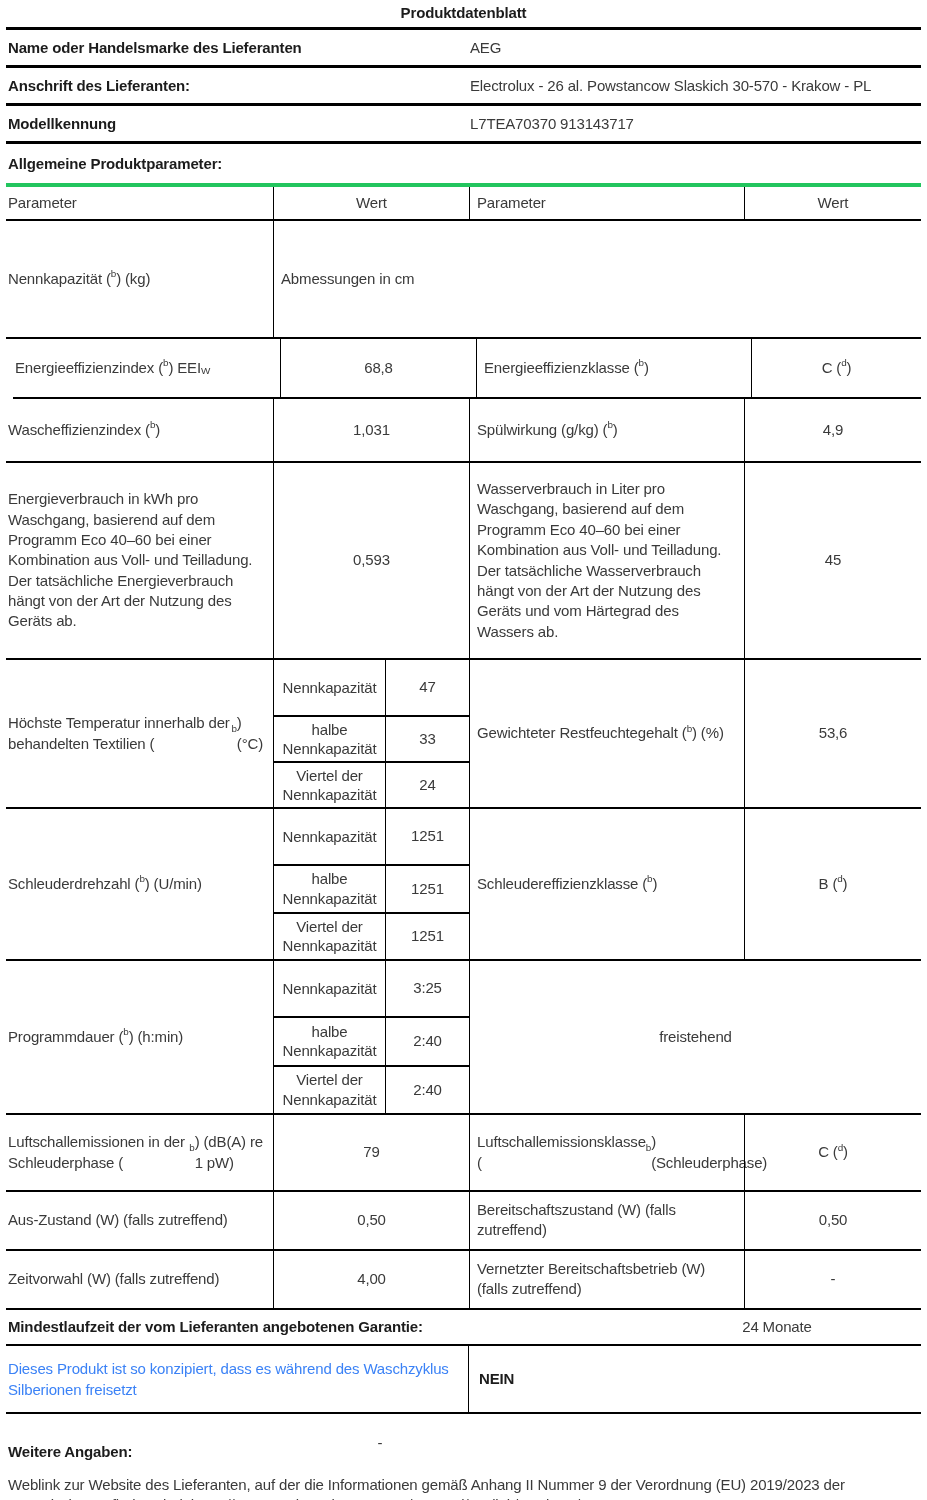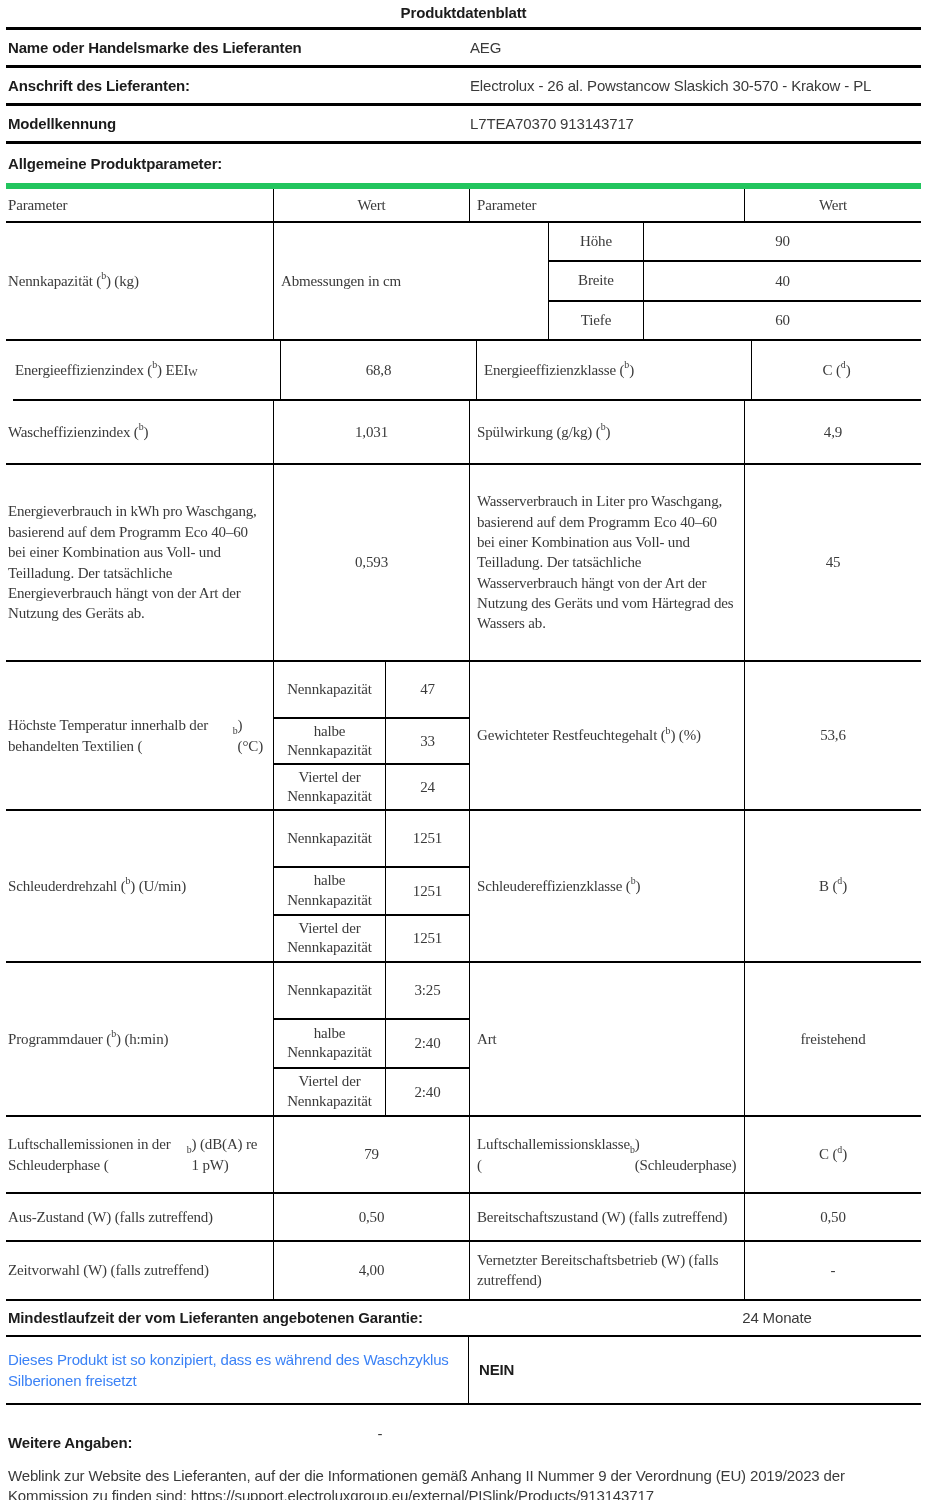--- a/index.html
+++ b/index.html
@@ -53,22 +53,21 @@
 
   .section-heading {
     border-top: 3px solid #000;
     font-weight: bold;
     color: #1c1c1c;
     padding: 11px 0 11px 2px;
   }
 
   
   .ptable {
-    border-top: 6px solid #22c55e;
-    font-family: Liberation Serif, serif;
+    border-top: 4px solid #22c55e;
   }
   .trow {
     display: flex;
     align-items: stretch;
     border-bottom: 2.5px solid #000;
   }
   .c1 {
     width: 267px;
     display: flex;
     align-items: center;
@@ -245,34 +244,20 @@
     <div class="trow thead">
       <div class="c1">Parameter</div>
       <div class="c2">Wert</div>
       <div class="c3">Parameter</div>
       <div class="c4">Wert</div>
     </div>
 
     <div class="trow r1">
       <div class="c1">Nennkapazität (<sup>b</sup>) (kg)</div>
       <div class="c3">Abmessungen in cm</div>
-      <div class="c4 nested">
-        <div class="sub">
-          <div class="sub-label">Höhe</div>
-          <div class="sub-val">90</div>
-        </div>
-        <div class="sub">
-          <div class="sub-label">Breite</div>
-          <div class="sub-val">40</div>
-        </div>
-        <div class="sub">
-          <div class="sub-label">Tiefe</div>
-          <div class="sub-val">60</div>
-        </div>
-      </div>
     </div>
 
     <div class="trow r2">
       <div class="c1">Energieeffizienzindex (<sup>b</sup>) EEI<sub>W</sub></div>
       <div class="c2">68,8</div>
       <div class="c3">Energieeffizienzklasse (<sup>b</sup>)</div>
       <div class="c4">C (<sup>d</sup>)</div>
     </div>
 
     <div class="trow r3">
@@ -338,21 +323,20 @@
         </div>
         <div class="sub">
           <div class="sub-label">halbe Nennkapazität</div>
           <div class="sub-val">2:40</div>
         </div>
         <div class="sub">
           <div class="sub-label">Viertel der Nennkapazität</div>
           <div class="sub-val">2:40</div>
         </div>
       </div>
-      <div class="c3">Art</div>
       <div class="c4">freistehend</div>
     </div>
 
     <div class="trow r8">
       <div class="c1">Luftschallemissionen in der Schleuderphase (<sup>b</sup>) (dB(A) re 1 pW)</div>
       <div class="c2">79</div>
       <div class="c3">Luftschallemissionsklasse (<sup>b</sup>) (Schleuderphase)</div>
       <div class="c4">C (<sup>d</sup>)</div>
     </div>
 

